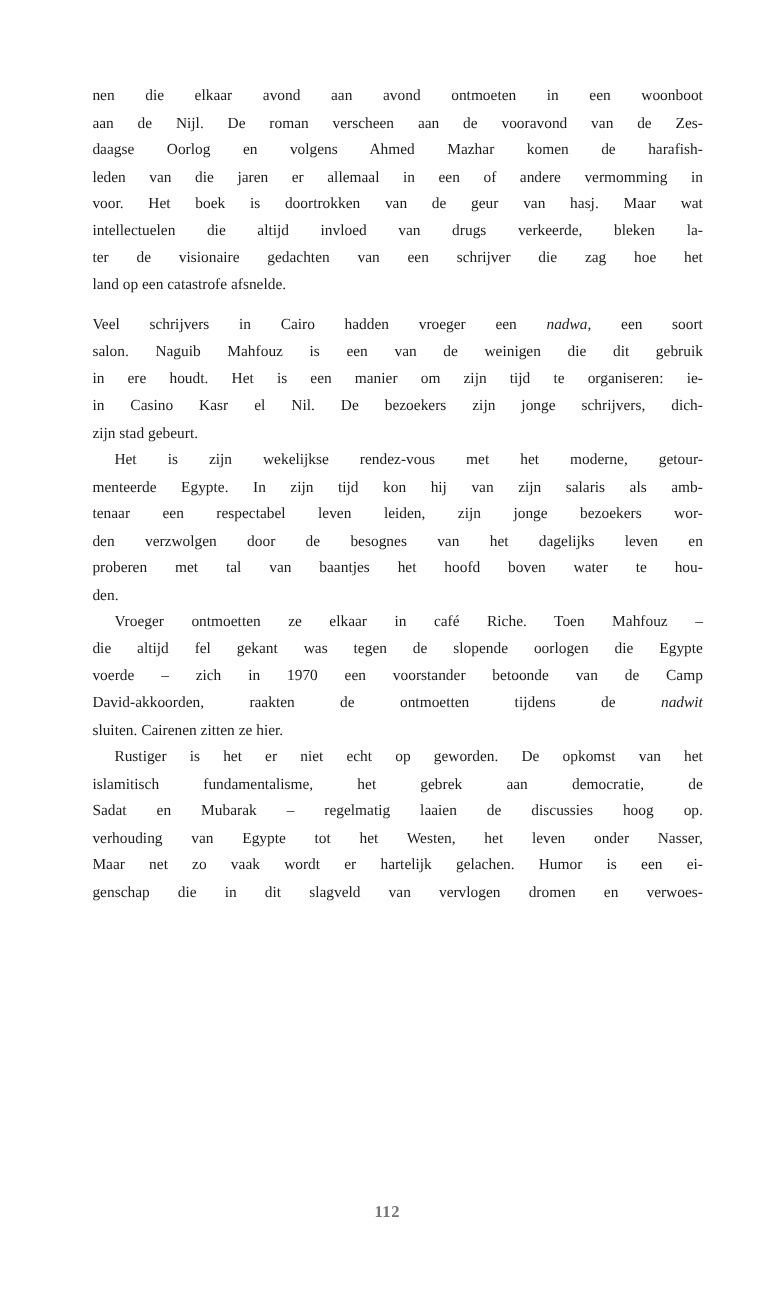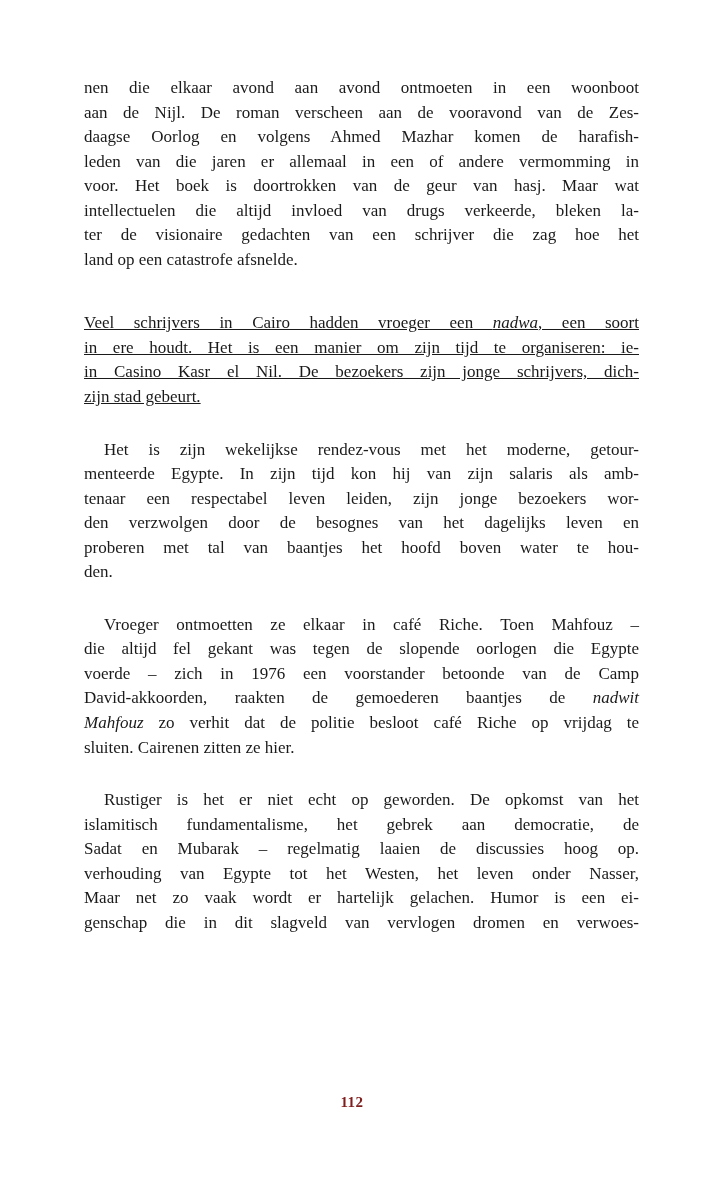--- a/index.html
+++ b/index.html
@@ -18,93 +18,91 @@
     .page {
       position: absolute;
       left: 84px;
       top: 76px;
       width: 555px;
     }
     .para {
       margin: 0;
     }
     .para.gap-before {
-      margin-top: 39px;
-      text-decoration: underline;
+      margin-top: 12px;
     }
     .line {
       display: block;
-      font-size: 17px;
+      font-size: 14px;
       line-height: 24.55px;
       height: 24.55px;
       white-space: nowrap;
       text-align: justify;
       text-align-last: justify;
       overflow: visible;
     }
     .line.last {
       text-align-last: left;
     }
     .line.indent {
       padding-left: 20px;
-      margin-top: 28px;
     }
     .line em, em {
       font-style: italic;
     }
     .page-number {
       position: absolute;
       left: 0;
       width: 704px;
       top: 1094px;
       text-align: center;
       font-size: 15px;
       font-weight: bold;
       letter-spacing: 0.5px;
-      color: #7f1d1d;
+      color: #737373;
     }
   </style>
 </head>
 <body>
 
 <div class="page">
 
   <p class="para">
     <span class="line">nen die elkaar avond aan avond ontmoeten in een woonboot</span>
     <span class="line">aan de Nijl. De roman verscheen aan de vooravond van de Zes-</span>
     <span class="line">daagse Oorlog en volgens Ahmed Mazhar komen de harafish-</span>
     <span class="line">leden van die jaren er allemaal in een of andere vermomming in</span>
     <span class="line">voor. Het boek is doortrokken van de geur van hasj. Maar wat</span>
     <span class="line">intellectuelen die altijd invloed van drugs verkeerde, bleken la-</span>
     <span class="line">ter de visionaire gedachten van een schrijver die zag hoe het</span>
     <span class="line last">land op een catastrofe afsnelde.</span>
   </p>
 
   <p class="para gap-before">
     <span class="line"><span>Veel schrijvers in Cairo hadden vroeger een </span><em>nadwa</em><span>, een soort</span></span>
+    <span class="line">salon. Naguib Mahfouz is een van de weinigen die dit gebruik</span>
     <span class="line">in ere houdt. Het is een manier om zijn tijd te organiseren: ie-</span>
     <span class="line">in Casino Kasr el Nil. De bezoekers zijn jonge schrijvers, dich-</span>
     <span class="line last">zijn stad gebeurt.</span>
   </p>
 
   <p class="para">
     <span class="line indent">Het is zijn wekelijkse rendez-vous met het moderne, getour-</span>
     <span class="line">menteerde Egypte. In zijn tijd kon hij van zijn salaris als amb-</span>
     <span class="line">tenaar een respectabel leven leiden, zijn jonge bezoekers wor-</span>
     <span class="line">den verzwolgen door de besognes van het dagelijks leven en</span>
     <span class="line">proberen met tal van baantjes het hoofd boven water te hou-</span>
     <span class="line last">den.</span>
   </p>
 
   <p class="para">
     <span class="line indent">Vroeger ontmoetten ze elkaar in café Riche. Toen Mahfouz –</span>
     <span class="line">die altijd fel gekant was tegen de slopende oorlogen die Egypte</span>
-    <span class="line">voerde – zich in 1976 een voorstander betoonde van de Camp</span>
-    <span class="line"><span>David-akkoorden, raakten de gemoederen baantjes de </span><em>nadwit</em><span></span></span>
-    <span class="line"><span></span><em>Mahfouz</em><span> zo verhit dat de politie besloot café Riche op vrijdag te</span></span>
+    <span class="line">voerde – zich in 1970 een voorstander betoonde van de Camp</span>
+    <span class="line"><span>David-akkoorden, raakten de ontmoetten tijdens de </span><em>nadwit</em><span></span></span>
     <span class="line last">sluiten. Cairenen zitten ze hier.</span>
   </p>
 
   <p class="para">
     <span class="line indent">Rustiger is het er niet echt op geworden. De opkomst van het</span>
     <span class="line">islamitisch fundamentalisme, het gebrek aan democratie, de</span>
     <span class="line">Sadat en Mubarak – regelmatig laaien de discussies hoog op.</span>
     <span class="line">verhouding van Egypte tot het Westen, het leven onder Nasser,</span>
     <span class="line">Maar net zo vaak wordt er hartelijk gelachen. Humor is een ei-</span>
     <span class="line">genschap die in dit slagveld van vervlogen dromen en verwoes-</span>

